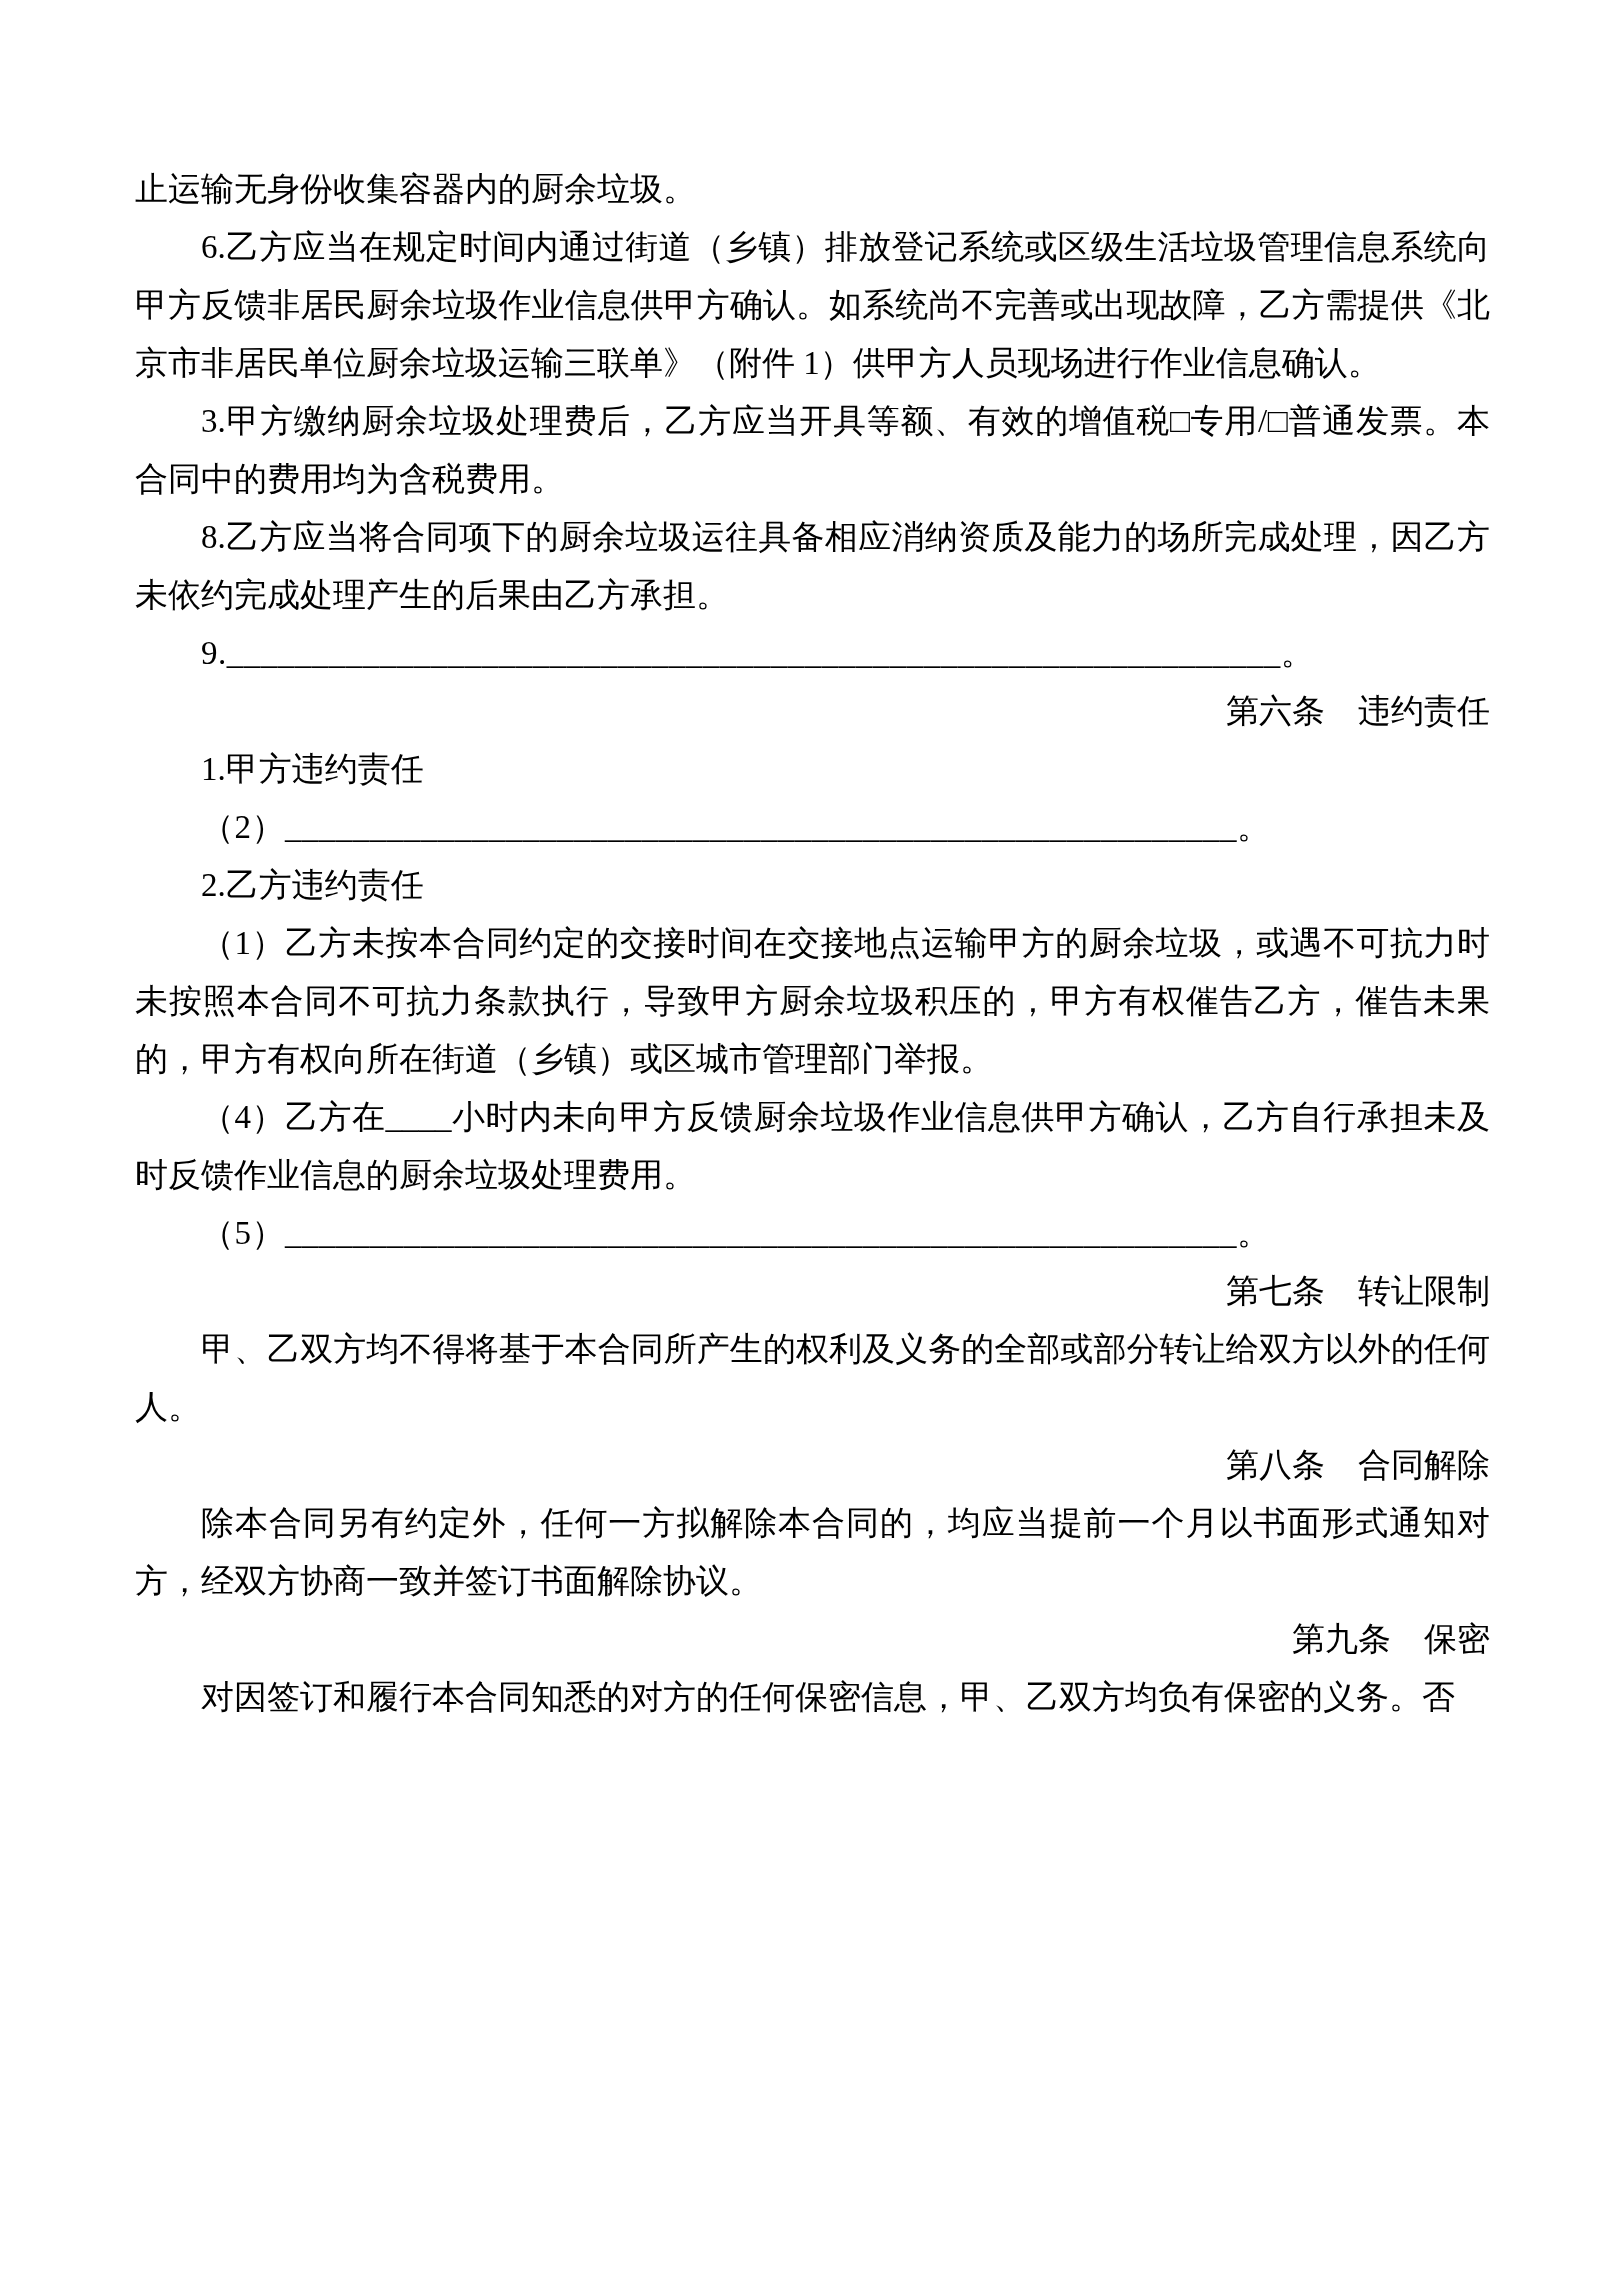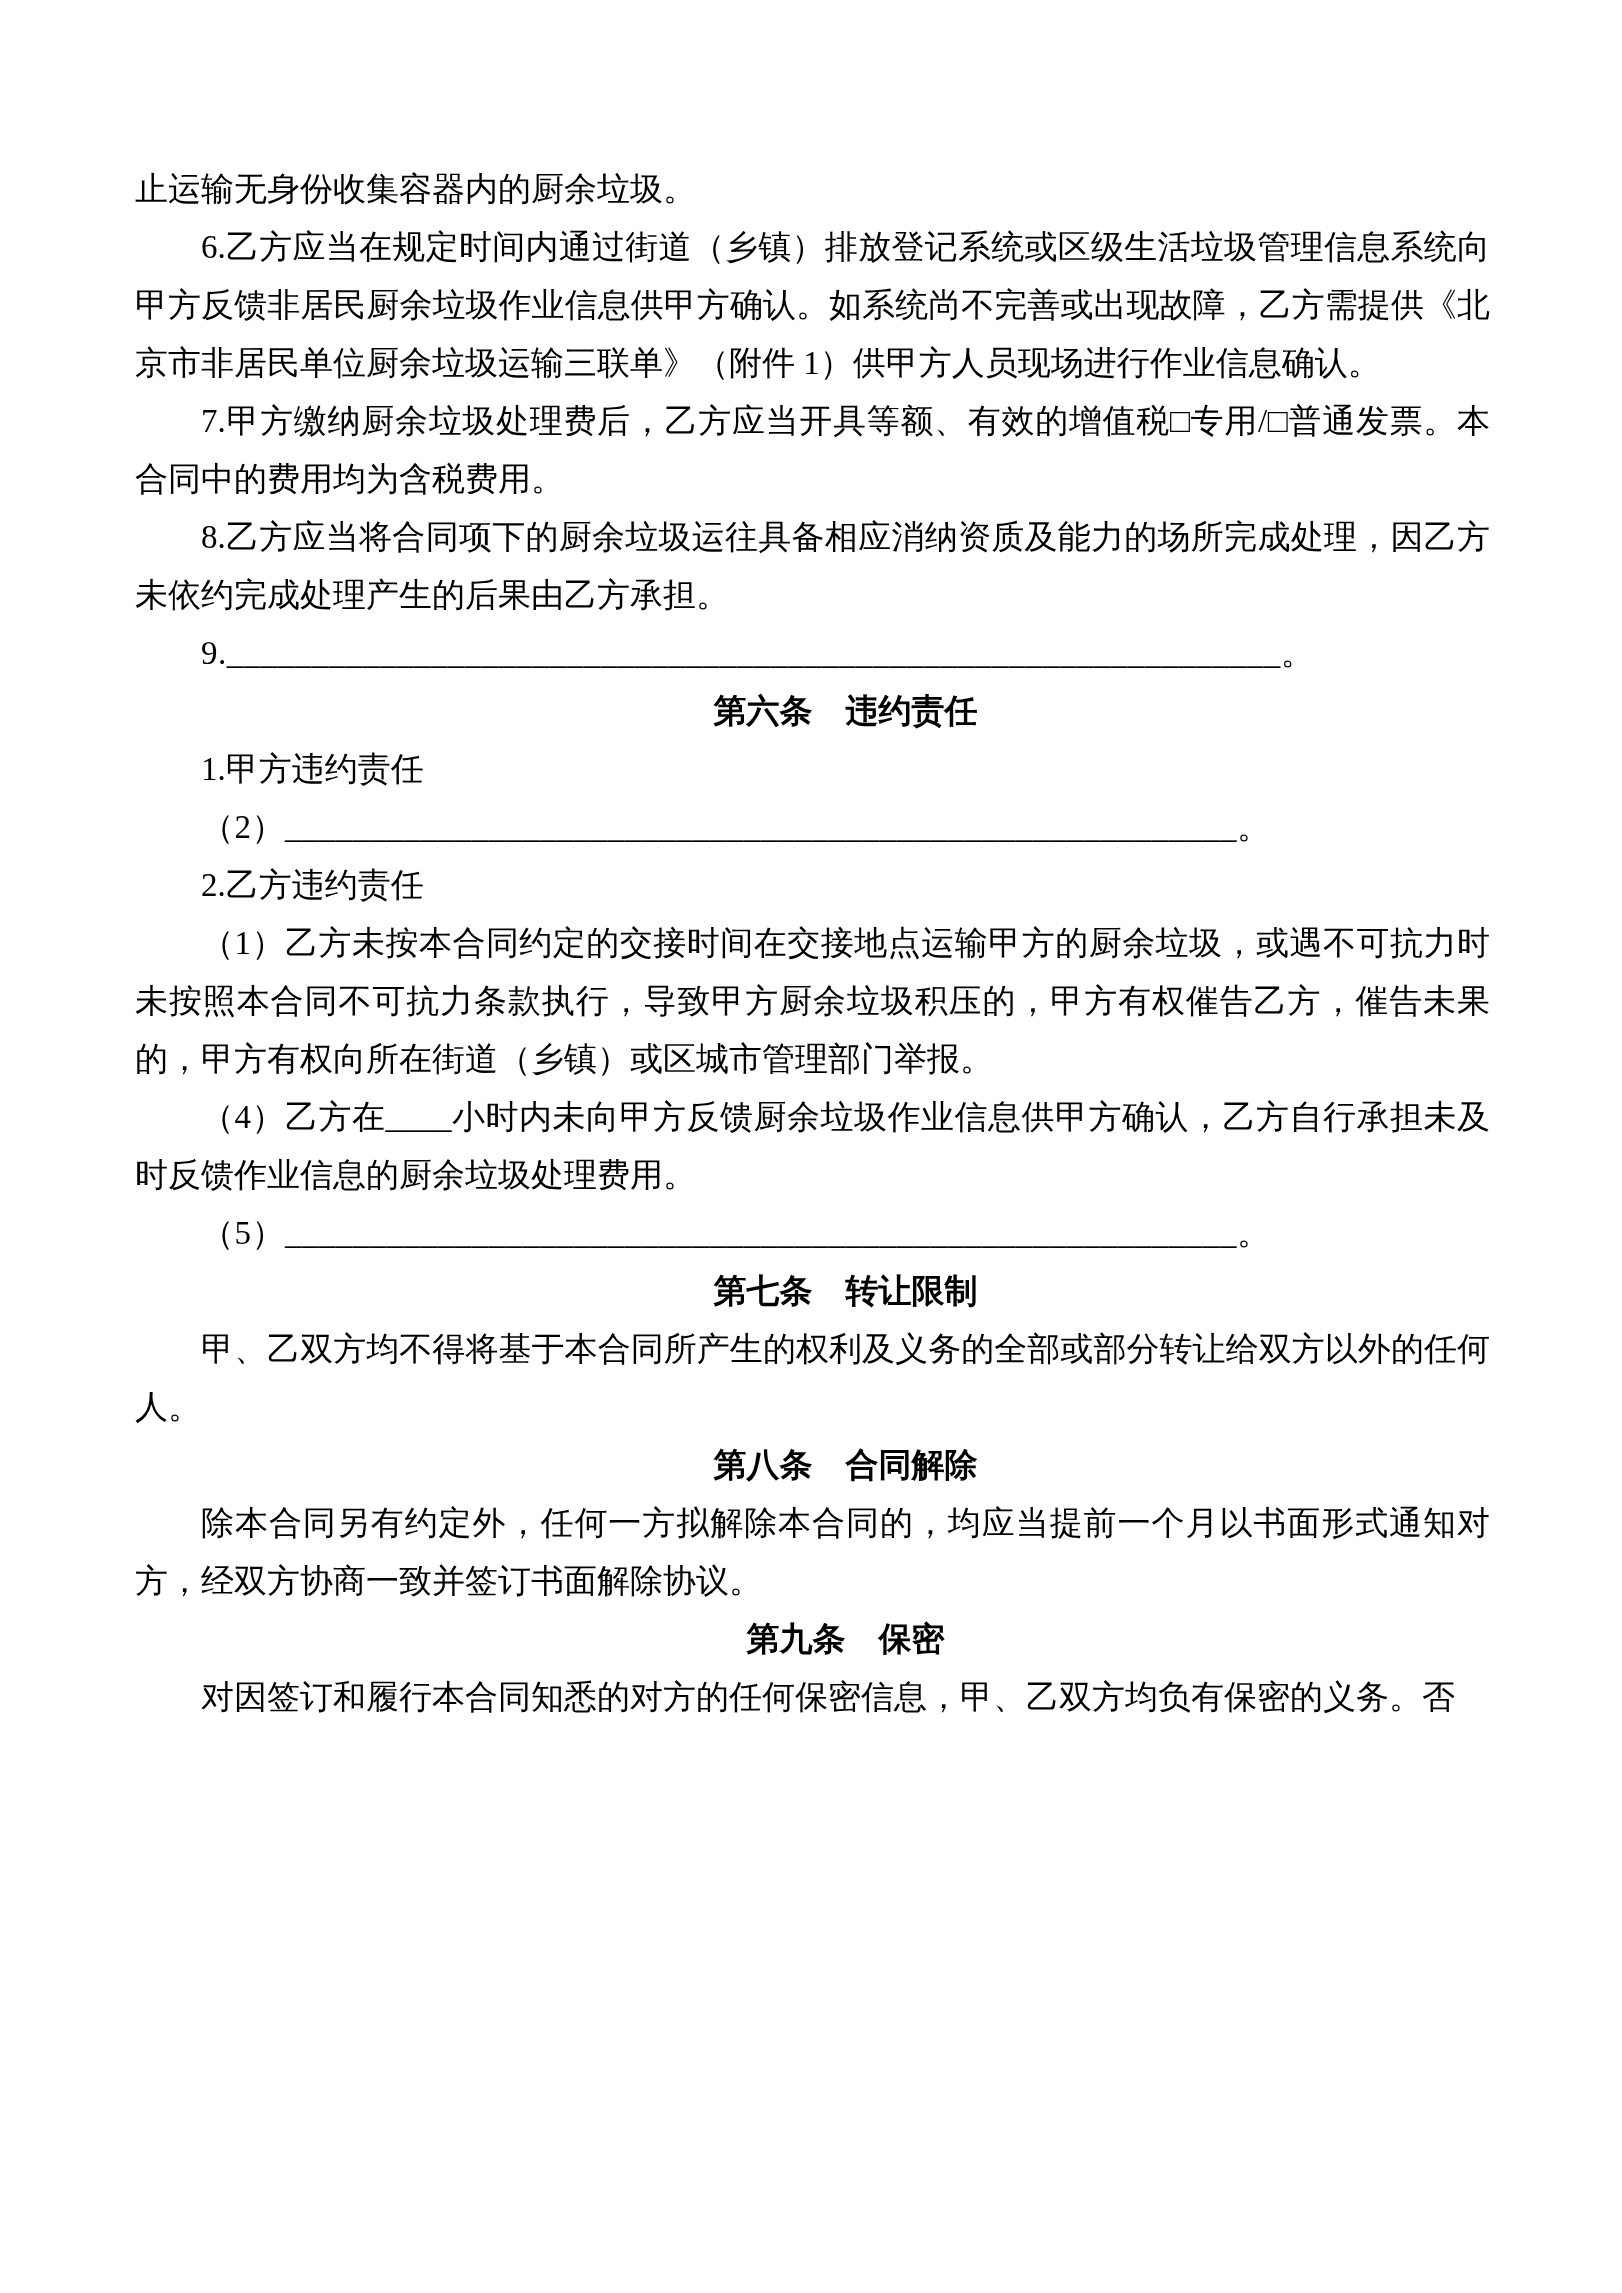--- a/index.html
+++ b/index.html
@@ -29,22 +29,22 @@
       padding: 0;
       text-indent: 2em;
       text-align: justify;
       word-break: break-all;
     }
     p.continuation {
       text-indent: 0;
     }
     p.heading {
       font-family: "Liberation Sans", "DejaVu Sans", sans-serif;
-      font-weight: bold;
-      text-align: center;
+      font-weight: normal;
+      text-align: right;
     }
     p.blank-line {
       letter-spacing: 0.5px;
     }
     .footer {
       position: absolute;
       left: 136px;
       top: 2138px;
       font-size: 31px;
       line-height: 36px;
@@ -52,21 +52,21 @@
       color: #000000;
     }
   </style>
 </head>
 <body>
 
 <div class="page">
   <div class="content">
     <p class="continuation">止运输无身份收集容器内的厨余垃圾。</p>
     <p class="body">6.乙方应当在规定时间内通过街道（乡镇）排放登记系统或区级生活垃圾管理信息系统向甲方反馈非居民厨余垃圾作业信息供甲方确认。如系统尚不完善或出现故障，乙方需提供《北京市非居民单位厨余垃圾运输三联单》（附件 1）供甲方人员现场进行作业信息确认。</p>
-    <p class="body">7.甲方缴纳厨余垃圾处理费后，乙方应当开具等额、有效的增值税□专用/□普通发票。本合同中的费用均为含税费用。</p>
+    <p class="body">3.甲方缴纳厨余垃圾处理费后，乙方应当开具等额、有效的增值税□专用/□普通发票。本合同中的费用均为含税费用。</p>
     <p class="body">8.乙方应当将合同项下的厨余垃圾运往具备相应消纳资质及能力的场所完成处理，因乙方未依约完成处理产生的后果由乙方承担。</p>
     <p class="blank-line">9.______________________________________________________________。</p>
     <p class="heading">第六条　违约责任</p>
     <p class="body">1.甲方违约责任</p>
     <p class="blank-line">（2）________________________________________________________。</p>
     <p class="body">2.乙方违约责任</p>
     <p class="body">（1）乙方未按本合同约定的交接时间在交接地点运输甲方的厨余垃圾，或遇不可抗力时未按照本合同不可抗力条款执行，导致甲方厨余垃圾积压的，甲方有权催告乙方，催告未果的，甲方有权向所在街道（乡镇）或区城市管理部门举报。</p>
     <p class="body">（4）乙方在____小时内未向甲方反馈厨余垃圾作业信息供甲方确认，乙方自行承担未及时反馈作业信息的厨余垃圾处理费用。</p>
     <p class="blank-line">（5）________________________________________________________。</p>
     <p class="heading">第七条　转让限制</p>

